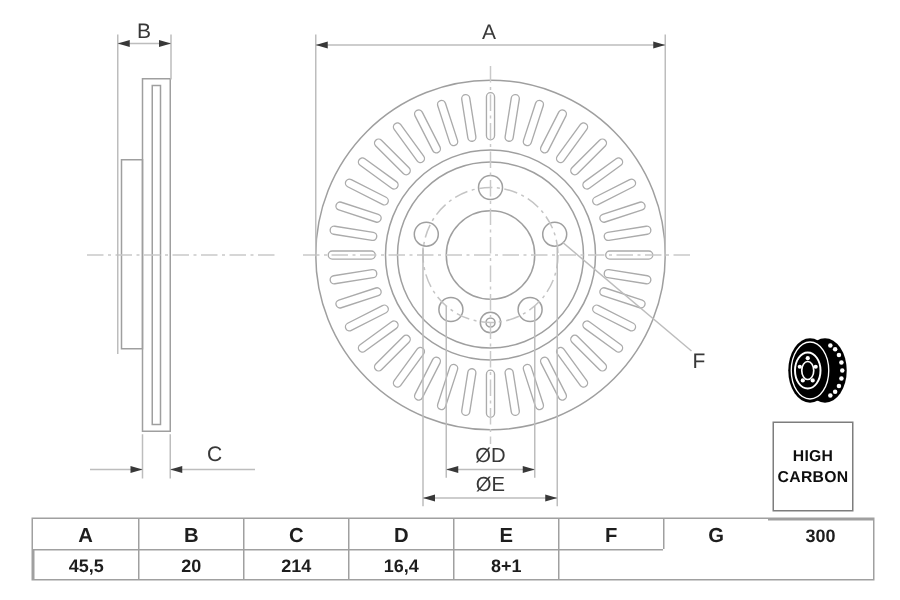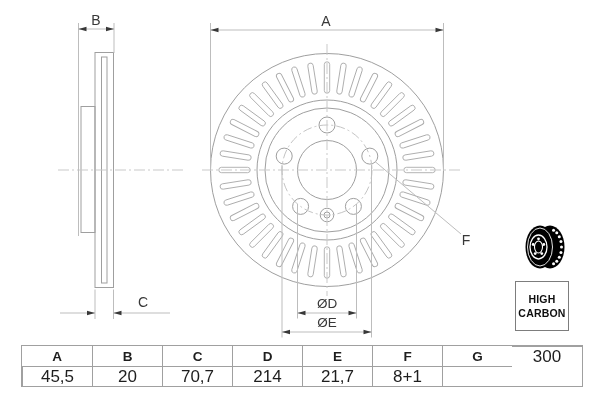--- a/index.html
+++ b/index.html
@@ -12,28 +12,28 @@
   .dia-label{font-family:"Liberation Sans",sans-serif;font-size:13.5px;fill:#383838;}
   
   #spec-table{
     position:absolute;left:21px;top:345px;width:560px;height:40px;
     border:1px solid #a0a0a0;display:grid;
     grid-template-columns:repeat(8,1fr);grid-template-rows:20px 20px;
     background:#fff;box-sizing:content-box;
   }
   #spec-table .cell{
     display:flex;align-items:center;justify-content:center;
-    font-size:17px;color:#1e1e1e;border-left:1px solid #a0a0a0;overflow:hidden;
+    font-size:12px;color:#1e1e1e;border-left:1px solid #a0a0a0;overflow:hidden;font-weight:bold;
   }
   #spec-table .cell.first{border-left:none;}
   #spec-table .head{font-weight:bold;font-size:13.5px;}
   #spec-table .val{border-top:1px solid #a0a0a0;}
   
   #badge-box{
-    position:absolute;left:515px;top:281px;width:54px;height:50px;
+    position:absolute;left:515px;top:281px;width:54px;height:60px;
     border:1px solid #7d7d7d;background:#fff;box-sizing:border-box;
     display:flex;flex-direction:column;align-items:center;justify-content:center;
     text-align:center;
   }
   #badge-box .bl{font-size:10.5px;font-weight:bold;color:#0e0e0e;line-height:14px;letter-spacing:0.2px;}
 </style>
 </head>
 <body>
 
 <div id="stage">
@@ -222,20 +222,19 @@
     <div class="cell head first">A</div>
     <div class="cell head">B</div>
     <div class="cell head">C</div>
     <div class="cell head">D</div>
     <div class="cell head">E</div>
     <div class="cell head">F</div>
     <div class="cell head">G</div>
     <div class="cell val first">300</div>
     <div class="cell val">45,5</div>
     <div class="cell val">20</div>
-    <div class="cell val">70,7</div>
     <div class="cell val">214</div>
-    <div class="cell val">21,7</div>
+    <div class="cell val">16,4</div>
     <div class="cell val">8+1</div>
     <div class="cell val"></div>
   </div>
 
 </div>
 
 </body></html>

